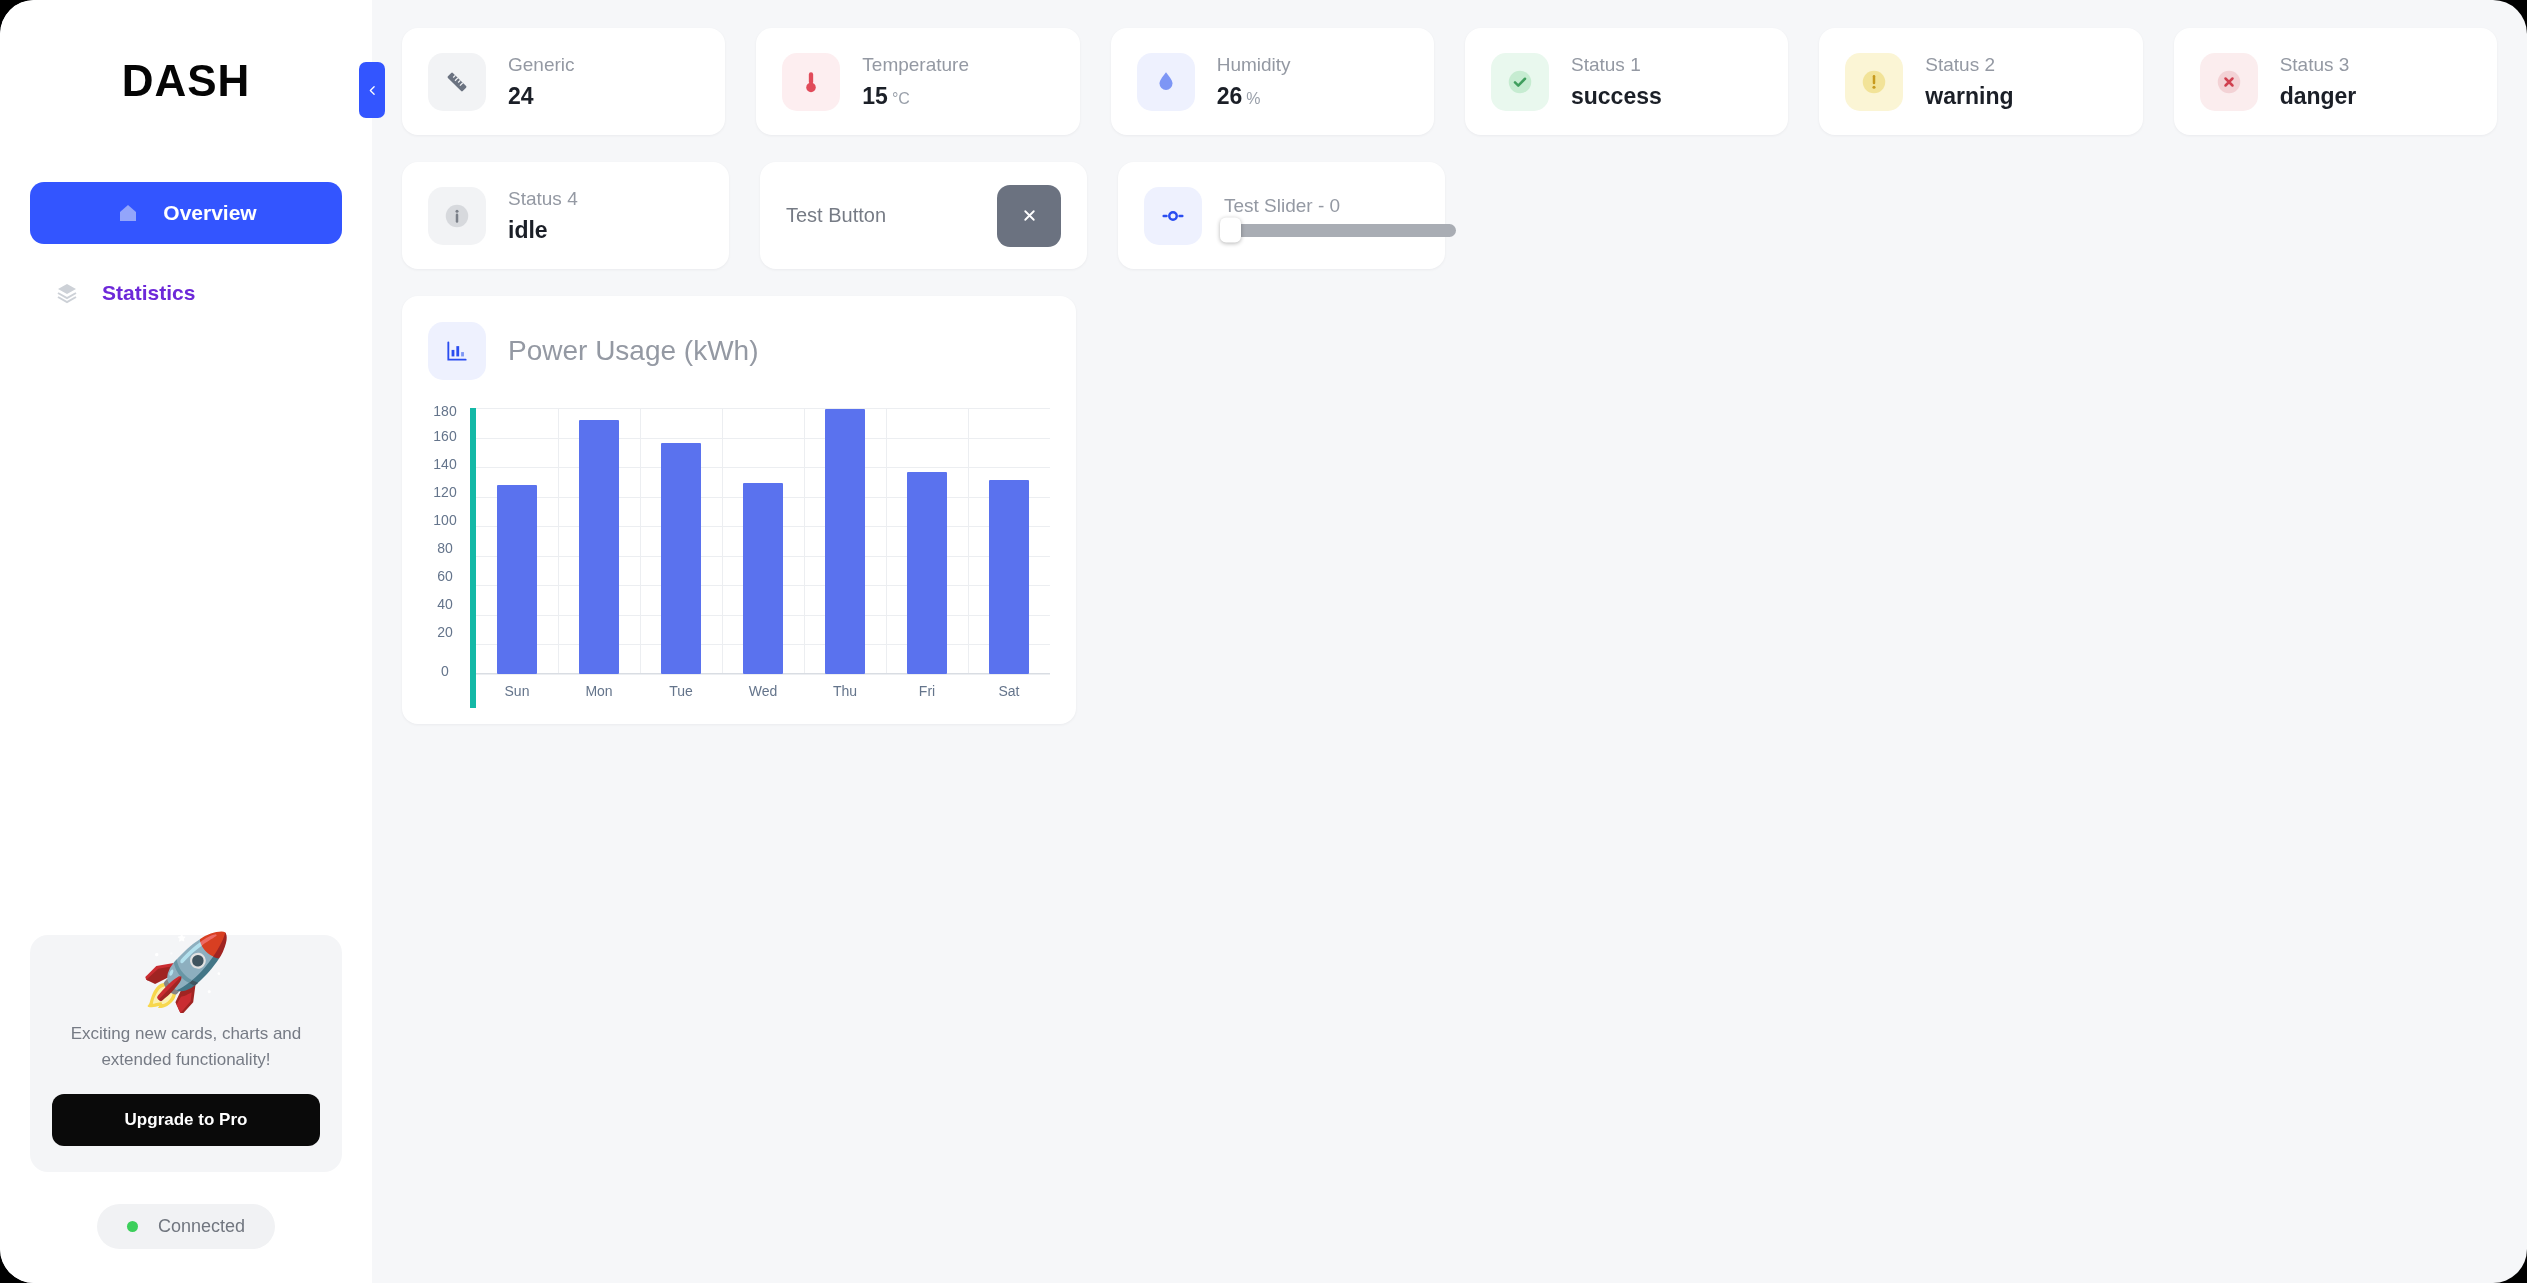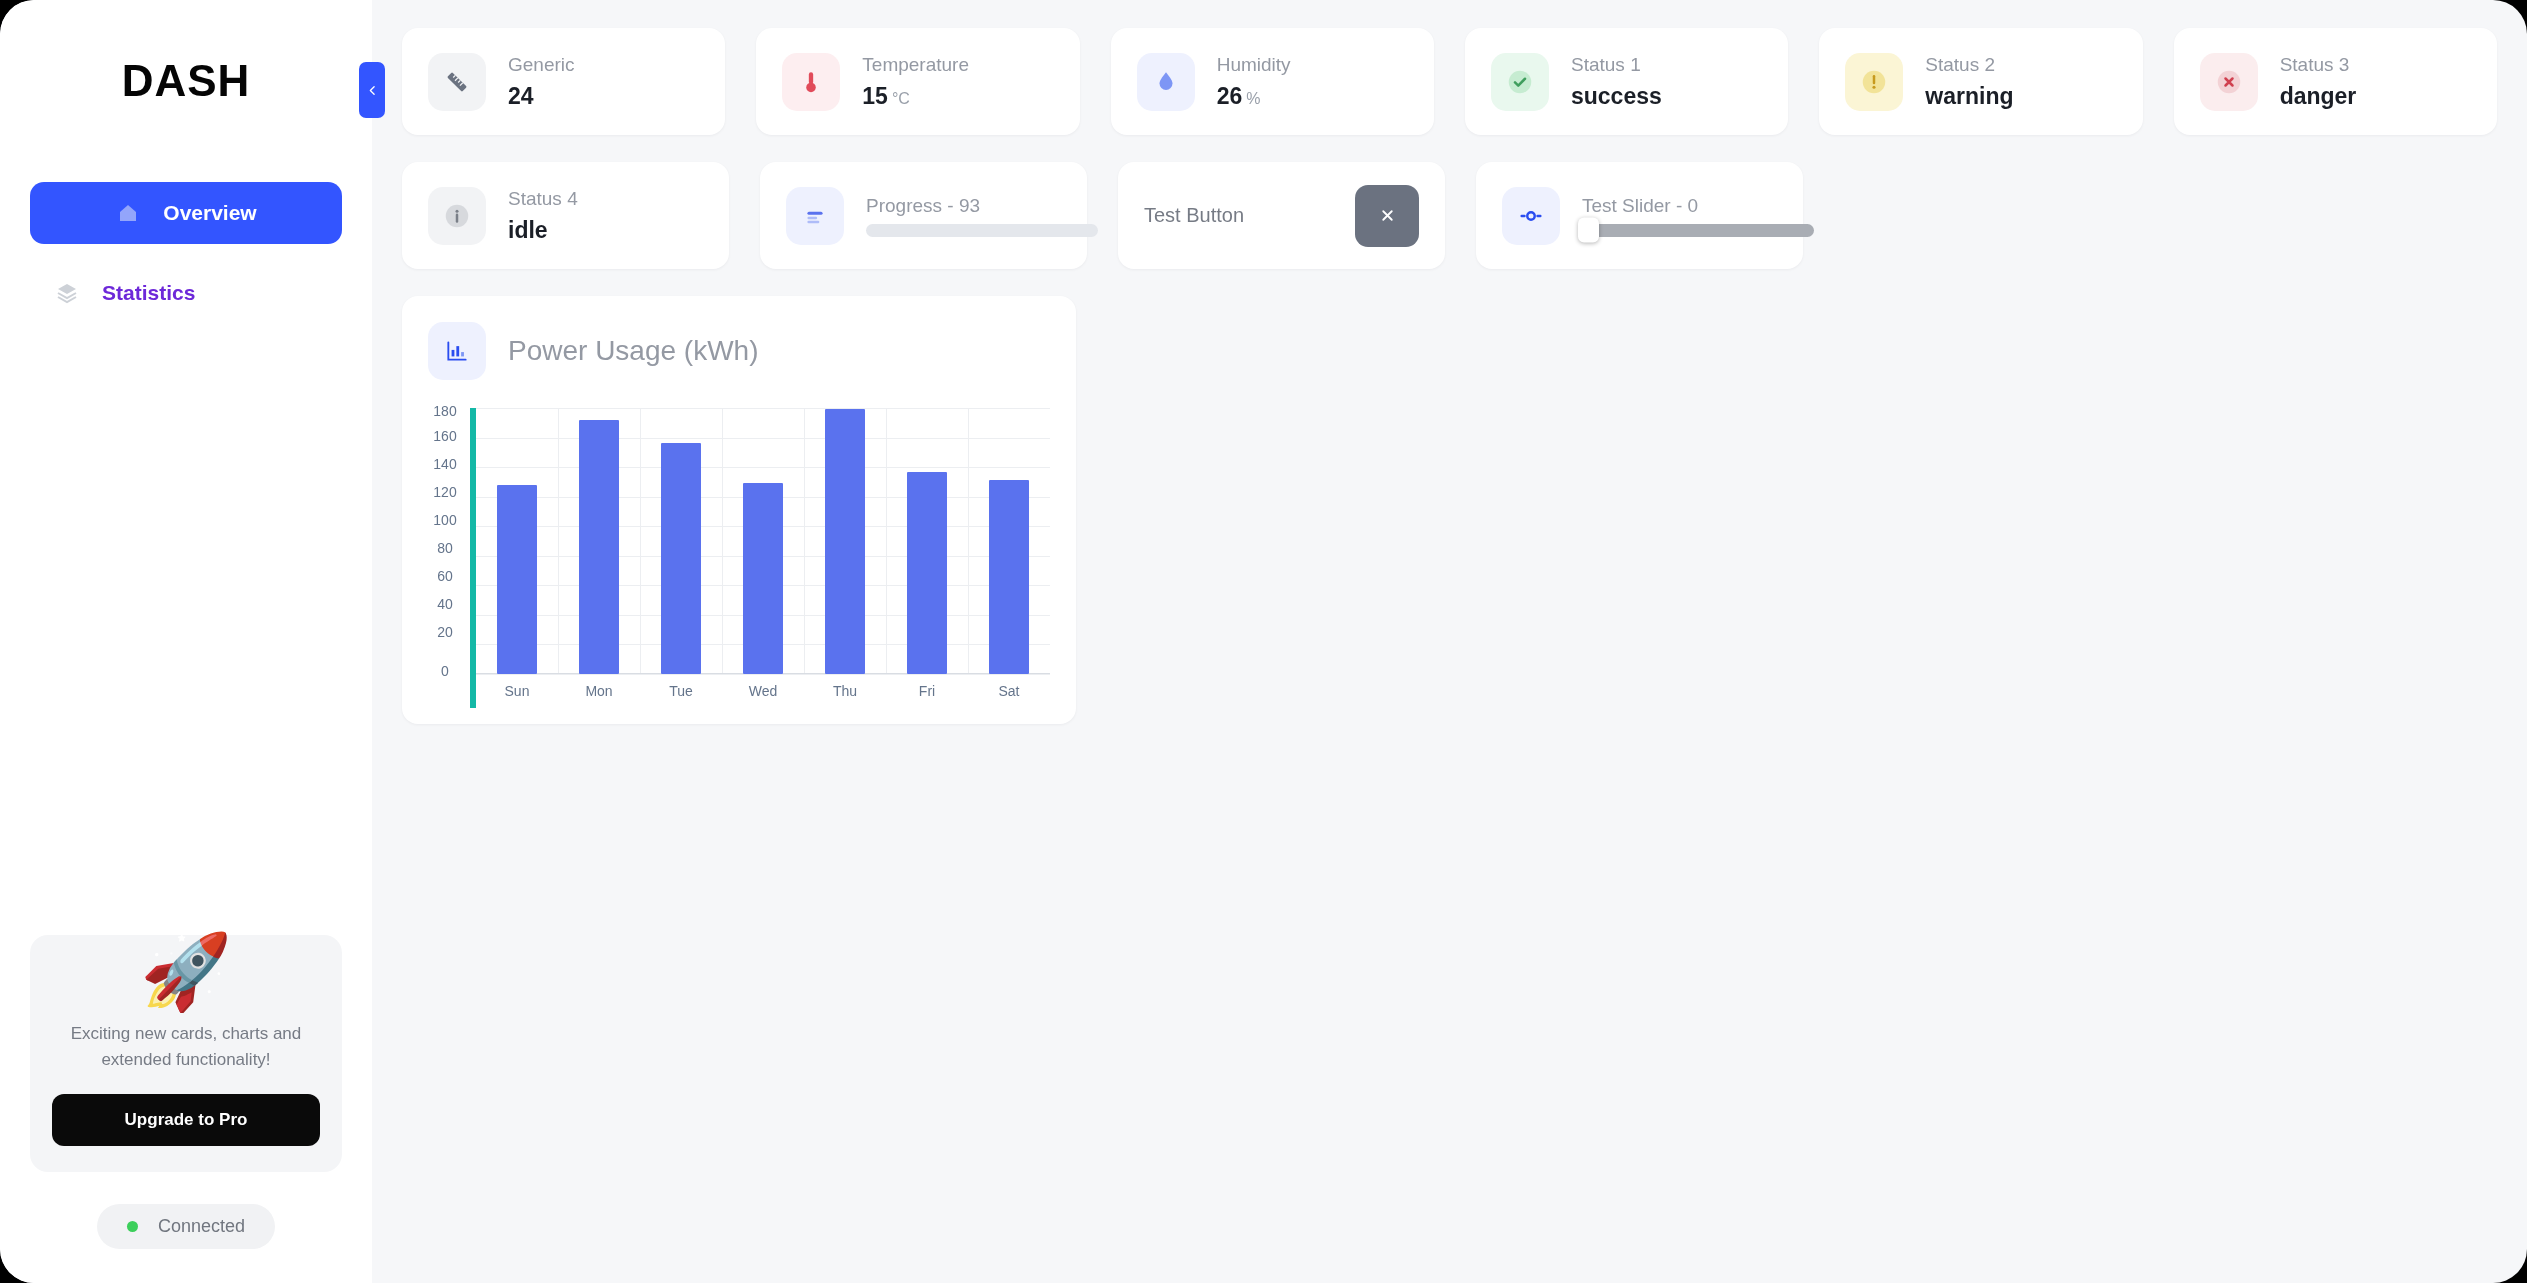--- a/index.html
+++ b/index.html
@@ -319,35 +319,20 @@
             <circle cx="12" cy="8.2" r="1.2" fill="#7a7f88"></circle>
             <path d="M12 11v5.4" stroke="#7a7f88" stroke-width="2" stroke-linecap="round"></path>
           </svg>
         </span>
         <div class="card-body">
           <span class="card-title">Status 4</span>
           <span class="card-value">idle</span>
         </div>
       </div>
 
-      <div class="card w1">
-        <span class="ico blue">
-          <svg width="26" height="26" viewBox="0 0 24 24">
-            <rect x="5" y="8" width="14" height="2.8" rx="1.4" fill="#5a72ee"></rect>
-            <rect x="5" y="12.6" width="9" height="2.4" rx="1.2" fill="#aebcf8"></rect>
-            <rect x="5" y="16.4" width="11" height="2.2" rx="1.1" fill="#aebcf8"></rect>
-          </svg>
-        </span>
-        <div class="card-body">
-          <span class="card-title">Progress - 93</span>
-          <span class="progress-track">
-            <span class="progress-fill" id="progress-fill" style="width: 93%; background: rgb(51, 85, 255);"></span>
-          </span>
-        </div>
-      </div>
 
       <div class="card w1 btn-card">
         <span class="btn-card-label">Test Button</span>
         <button class="x-button">
           <svg width="17" height="17" viewBox="0 0 24 24">
             <path d="M6 6l12 12M18 6L6 18" stroke="#fff" stroke-width="2.6" stroke-linecap="round"></path>
           </svg>
         </button>
       </div>
 

